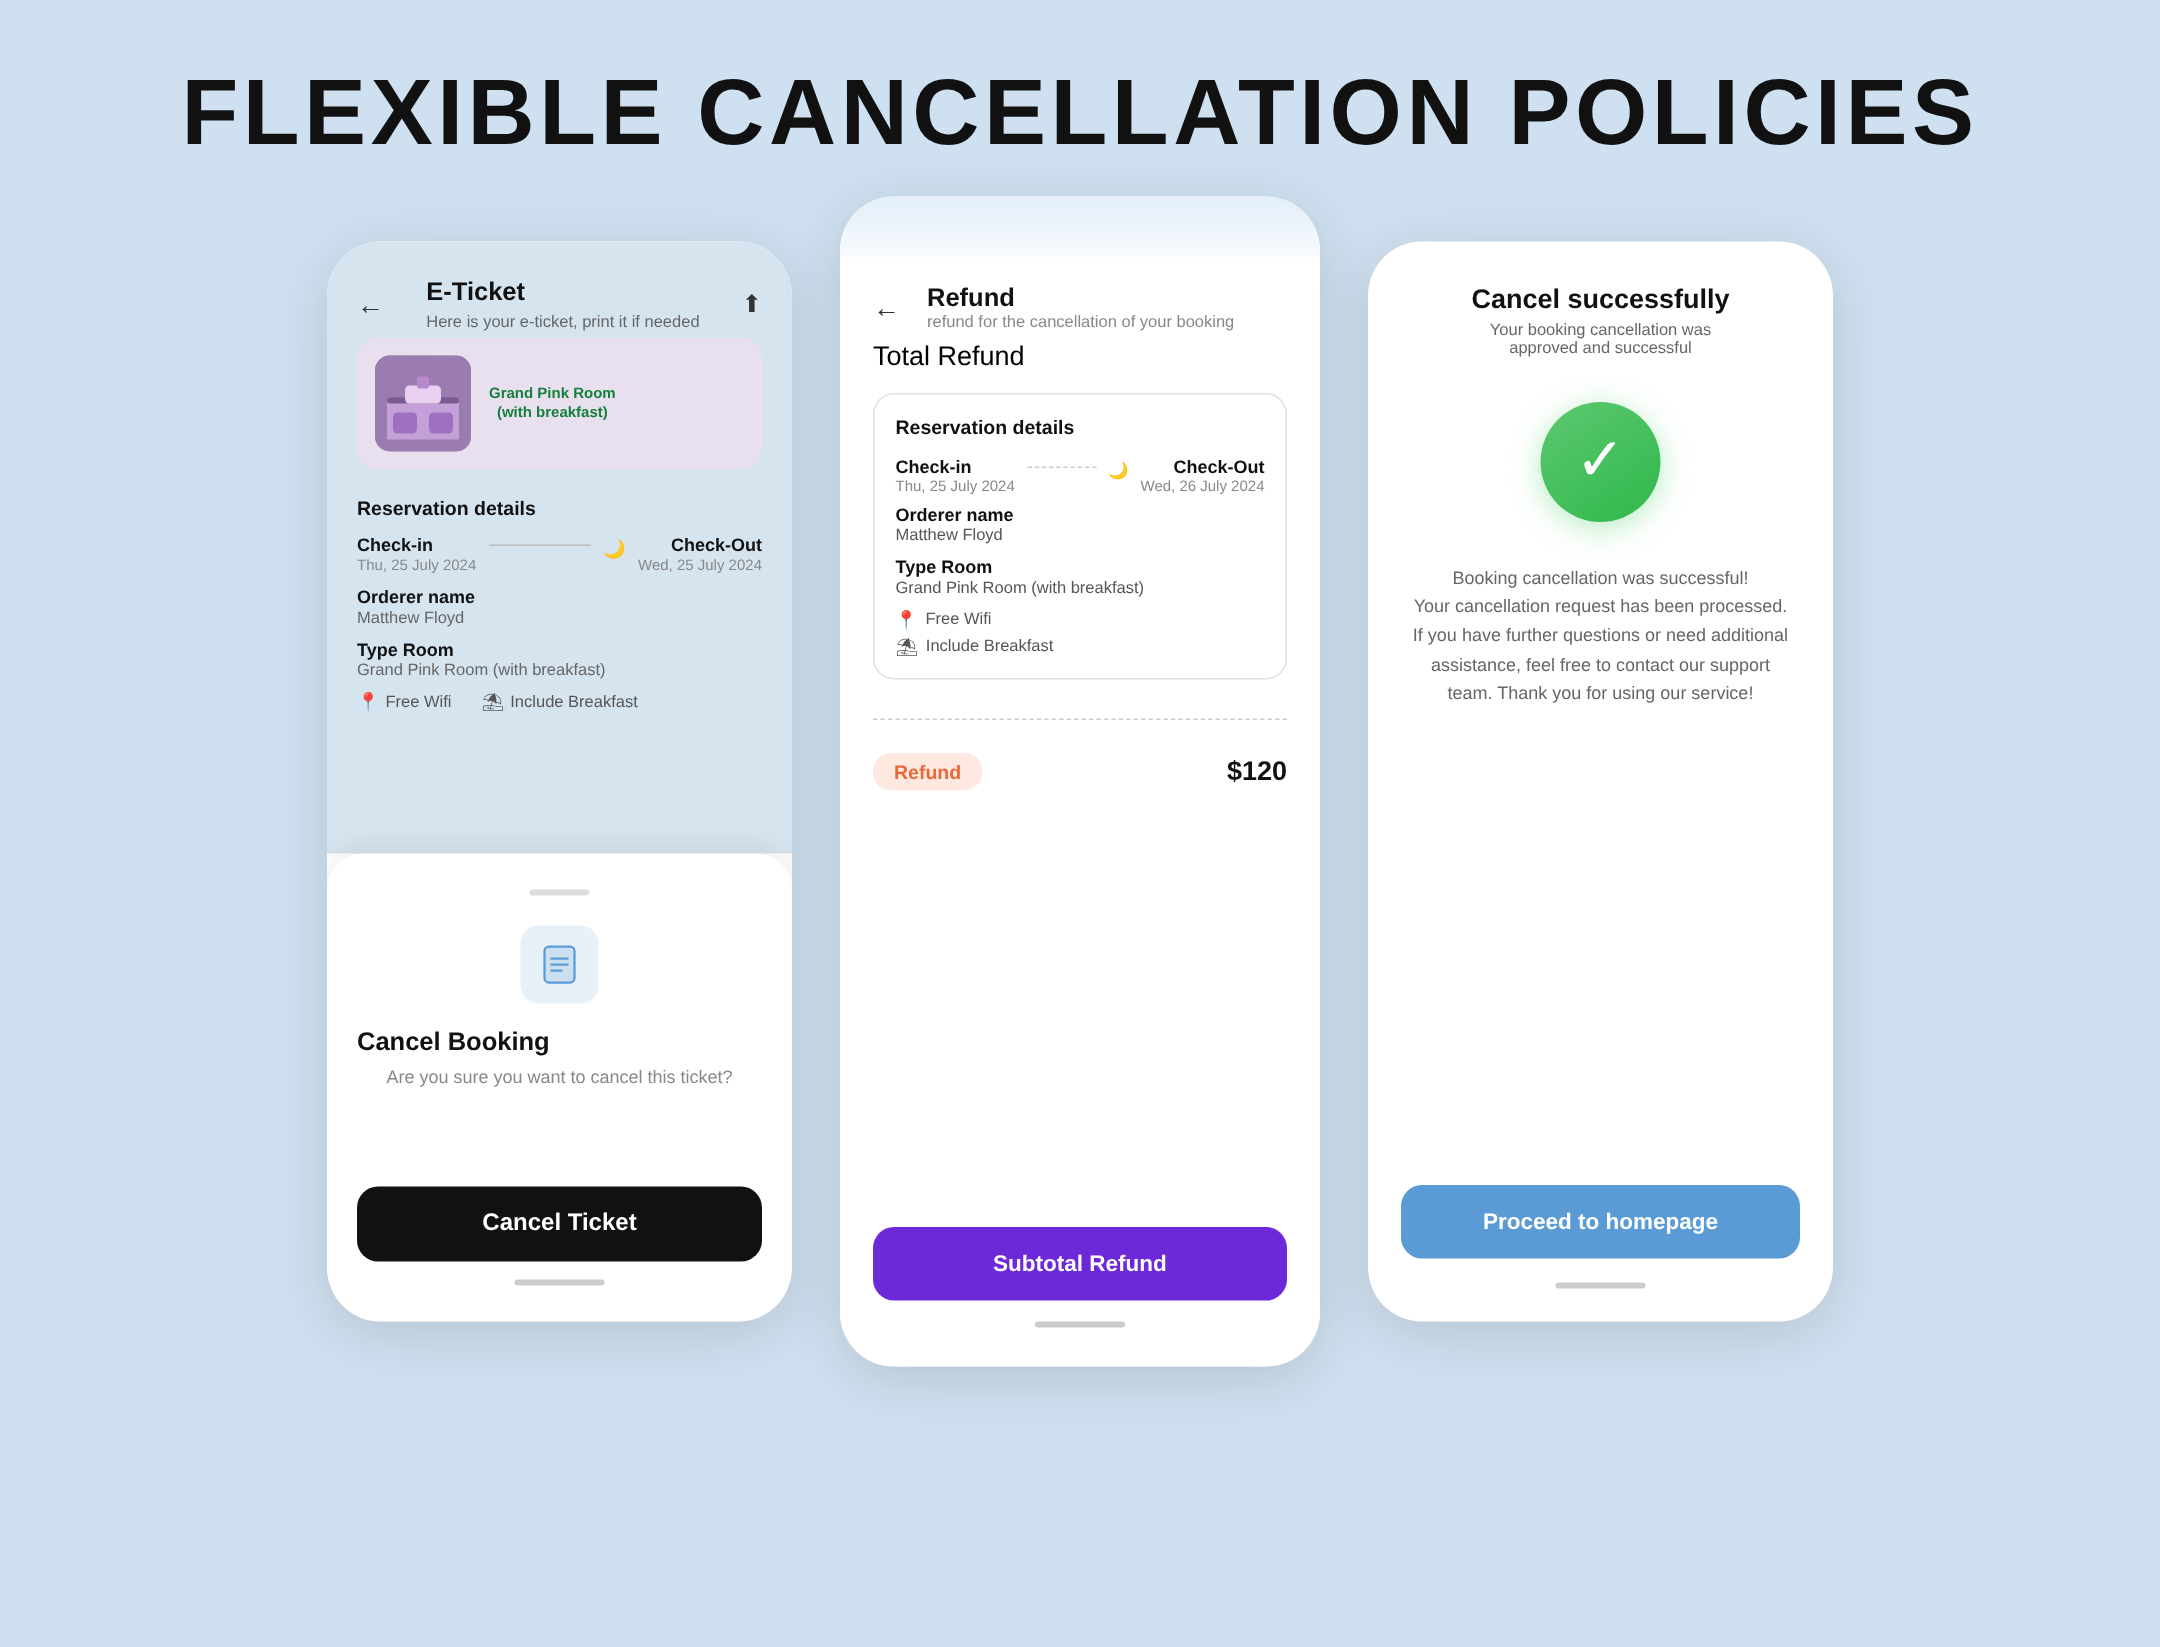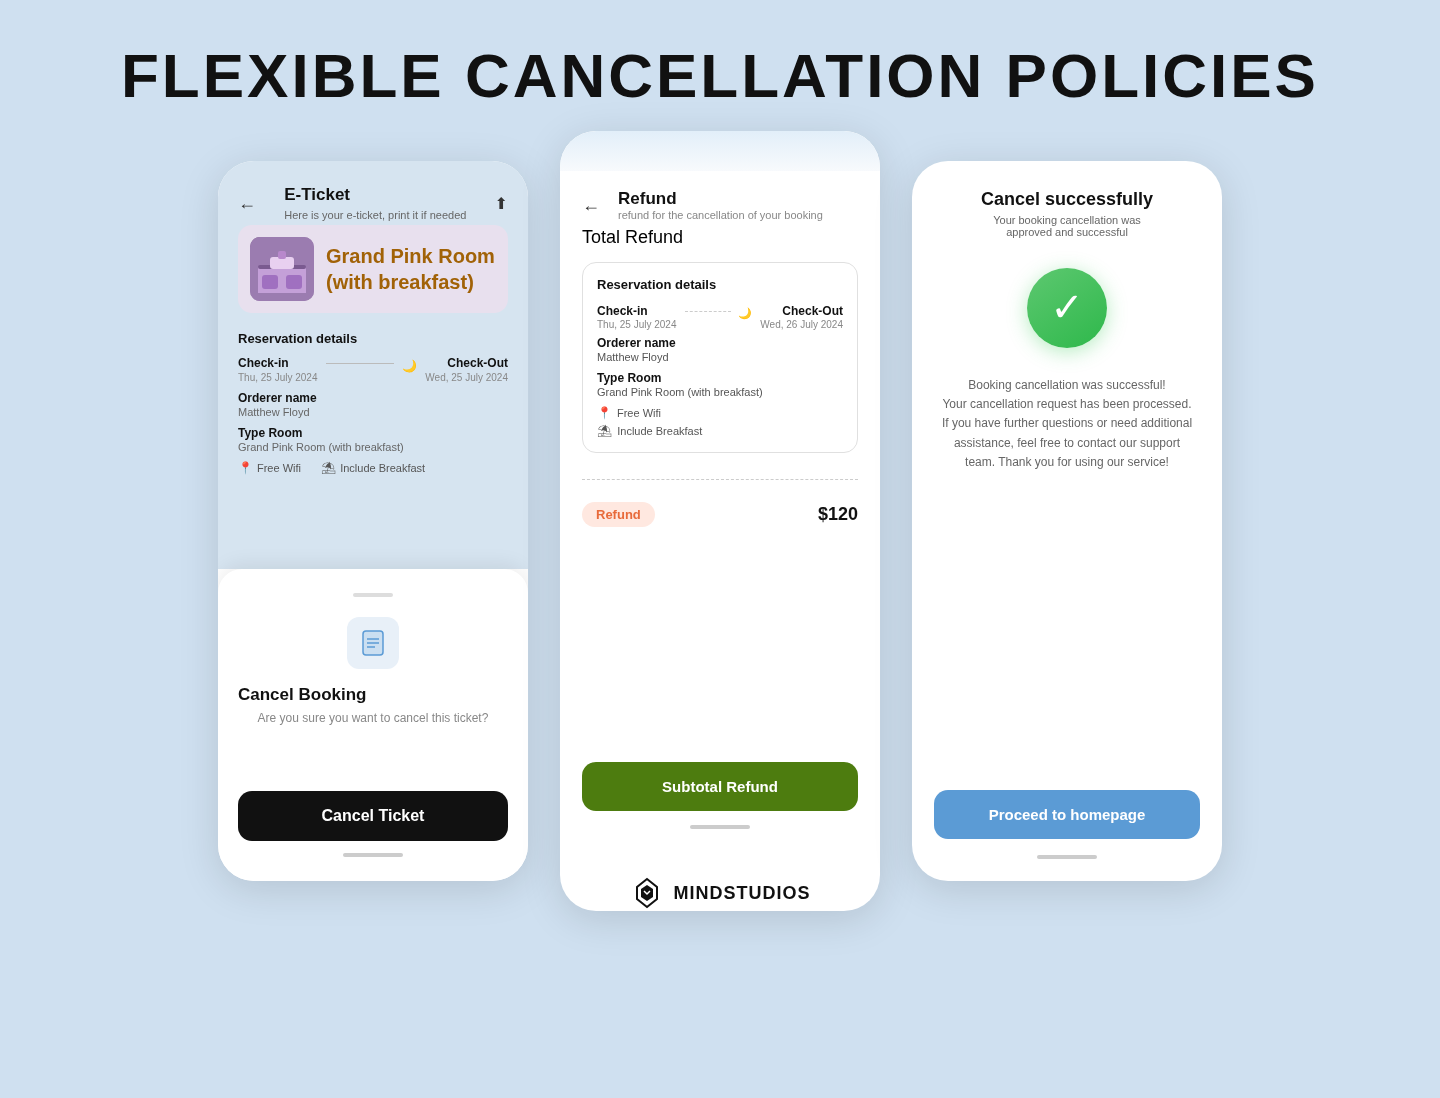--- a/index.html
+++ b/index.html
@@ -70,24 +70,25 @@
       width: 64px;
       height: 64px;
       border-radius: 10px;
       background: linear-gradient(135deg, #7c5c8a 0%, #b094c0 60%, #9c7fa8 100%);
       display: flex;
       align-items: center;
       justify-content: center;
       flex-shrink: 0;
     }
     .phone-1 .room-name {
-      font-size: 20px;
-      font-weight: 700;
-      color: #a16207;
+      font-size: 10px;
+      font-weight: 700;
+      color: #15803d;
       line-height: 1.3;
+      text-align: center;
     }
     .phone-1 .reservation-title {
       font-size: 13px;
       font-weight: 700;
       color: #111;
       margin-bottom: 10px;
     }
     .phone-1 .check-row {
       display: flex;
       justify-content: space-between;
@@ -321,21 +322,21 @@
     }
     .refund-amount {
       font-size: 18px;
       font-weight: 700;
       color: #111;
     }
     .phone-2 .spacer { flex: 1; }
     .subtotal-btn {
       width: 100%;
       padding: 16px;
-      background: #4d7c0f;
+      background: #6d28d9;
       color: #fff;
       border: none;
       border-radius: 14px;
       font-size: 15px;
       font-weight: 700;
       cursor: pointer;
       text-align: center;
       margin-top: 10px;
     }
     .phone-2 .home-bar2 {
@@ -601,30 +602,20 @@
         <span class="refund-badge">Refund</span>
         <span class="refund-amount">$120</span>
       </div>
 
       <div class="spacer"></div>
 
       <button class="subtotal-btn">Subtotal Refund</button>
       <div class="home-bar2"></div>
     </div>
 
-    <div class="brand-row">
-      <svg class="brand-logo" viewBox="0 0 36 36" xmlns="http://www.w3.org/2000/svg">
-        <path d="M18 4 L28 12 L28 24 L18 32 L8 24 L8 12 Z" fill="none" stroke="#111" stroke-width="2"></path>
-        <path d="M18 10 L24 14 L24 22 L18 26 L12 22 L12 14 Z" fill="#111"></path>
-        <path d="M15 16 L18 19 L21 16" fill="none" stroke="#fff" stroke-width="1.5"></path>
-      </svg>
-      <div class="brand-name">
-        <span style="font-weight:900;">MIND</span><span>STUDIOS</span>
-      </div>
-    </div>
   </div>
 
   <div class="phone phone-3">
     <div class="cancel-success-title">Cancel successfully</div>
     <div class="cancel-success-sub" style="white-space:pre-line;">Your booking cancellation was
 approved and successful</div>
 
     <div class="success-circle">
       <span class="success-check">✓</span>
     </div>

